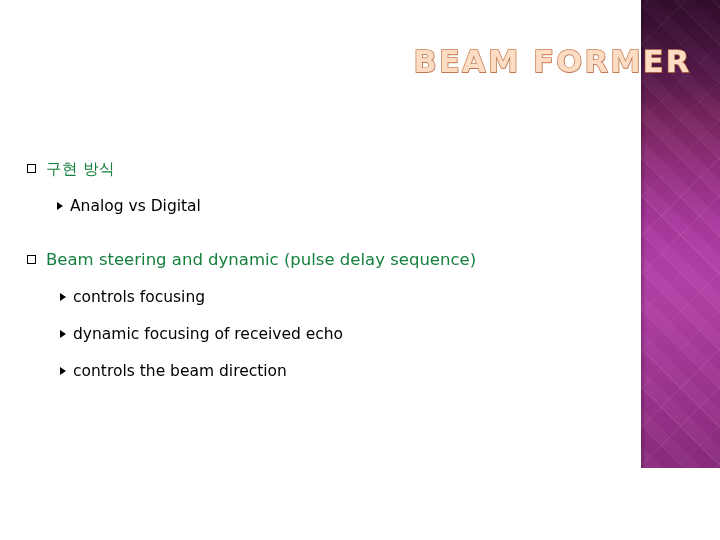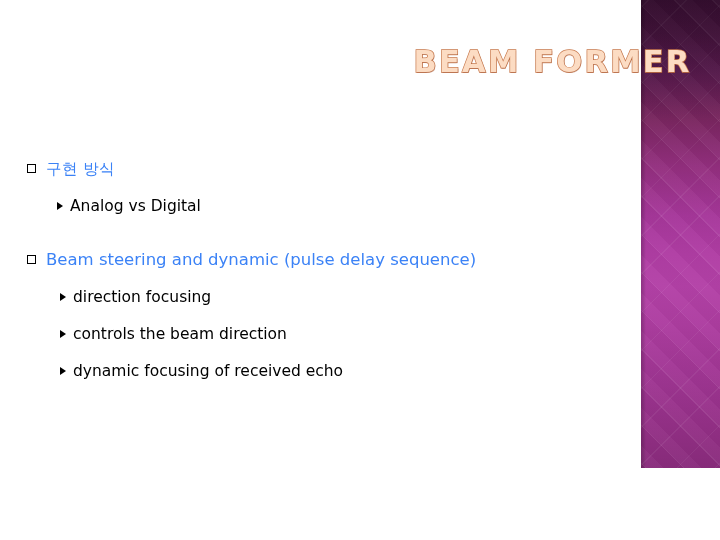--- a/index.html
+++ b/index.html
@@ -130,21 +130,21 @@
     margin: 0 0 0 0;
   }
   .group + .group {
     margin-top: 32px;
   }
 
   .lvl1 {
     display: flex;
     align-items: flex-start;
     font-size: 16.5px;
-    color: #3b82f6;
+    color: #15803d;
     line-height: 22px;
     white-space: nowrap;
   }
   .lvl1 .sqbullet {
     flex: 0 0 auto;
     width: 9px;
     height: 9px;
     border: 1.4px solid #000000;
     box-sizing: border-box;
     margin-top: 6px;
@@ -216,27 +216,27 @@
     </div>
 
     <div class="group">
       <div class="lvl1">
         <span class="sqbullet"></span>
         <span class="txt">Beam steering and dynamic (pulse delay sequence)</span>
       </div>
       <ul class="sublist indent-b">
         <li class="lvl2">
           <span class="tribullet"></span>
-          <span class="txt">direction focusing</span>
+          <span class="txt">controls focusing</span>
+        </li>
+        <li class="lvl2">
+          <span class="tribullet"></span>
+          <span class="txt">dynamic focusing of received echo</span>
         </li>
         <li class="lvl2">
           <span class="tribullet"></span>
           <span class="txt">controls the beam direction</span>
-        </li>
-        <li class="lvl2">
-          <span class="tribullet"></span>
-          <span class="txt">dynamic focusing of received echo</span>
         </li>
       </ul>
     </div>
 
   </div>
 </div>
 
 </body></html>

